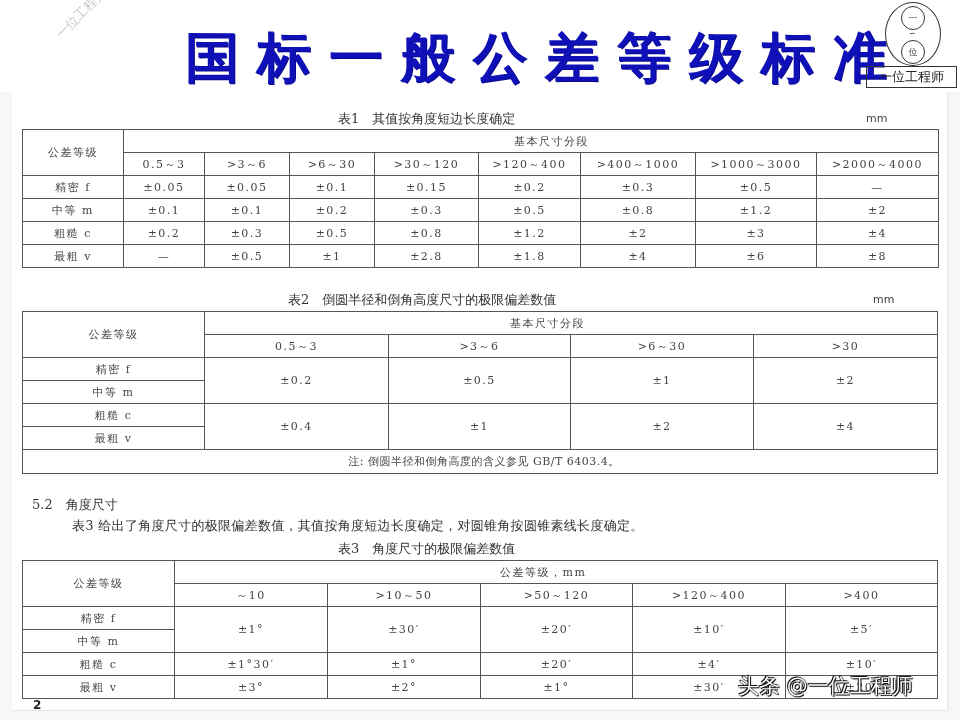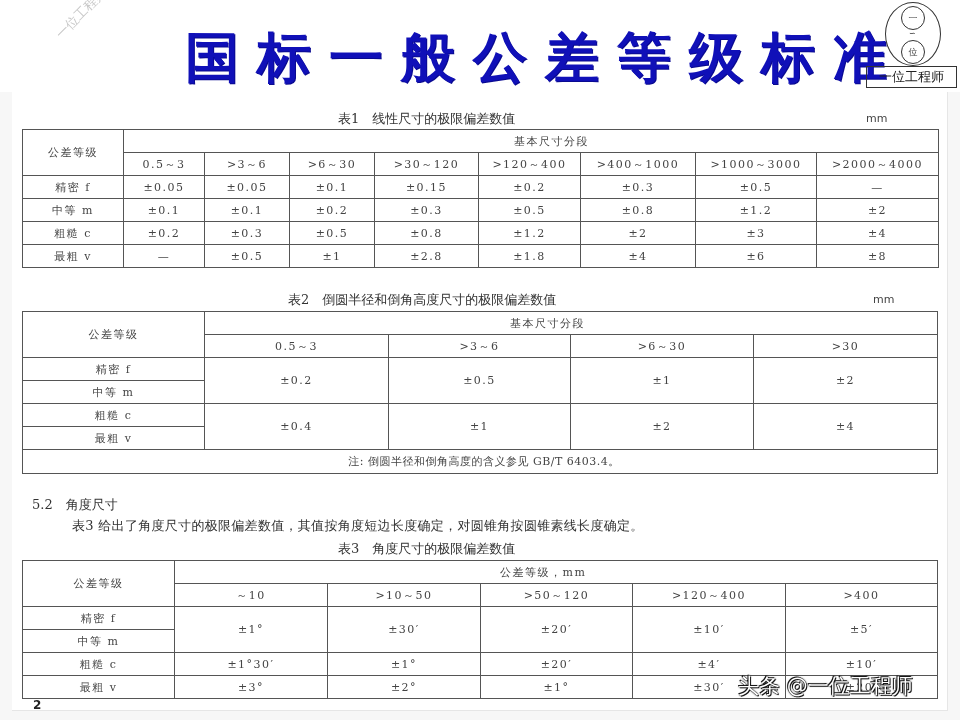--- a/index.html
+++ b/index.html
@@ -84,21 +84,21 @@
 <div class="main-title">国标一般公差等级标准</div>
 
 <div class="logo">
   <div class="logo-circle"></div>
   <div class="logo-small" style="left:35px; top:4px;">一</div>
   <div class="logo-link">∽</div>
   <div class="logo-small" style="left:35px; top:38px;">位</div>
   <div class="logo-label">一位工程师</div>
 </div>
 
-<div class="caption" style="left:338px; top:110px;">表1　线性尺寸的极限偏差数值</div>
+<div class="caption" style="left:338px; top:110px;">表1　其值按角度短边长度确定</div>
 <div class="unit" style="left:866px; top:112px;">mm</div>
 <table class="std" style="left:22px; top:129px; width:916px;">
   <colgroup>
     <col style="width:101px">
       <col style="width:81px">
       <col style="width:85px">
       <col style="width:85px">
     <col style="width:104px">
       <col style="width:102px">
       <col style="width:115px">

